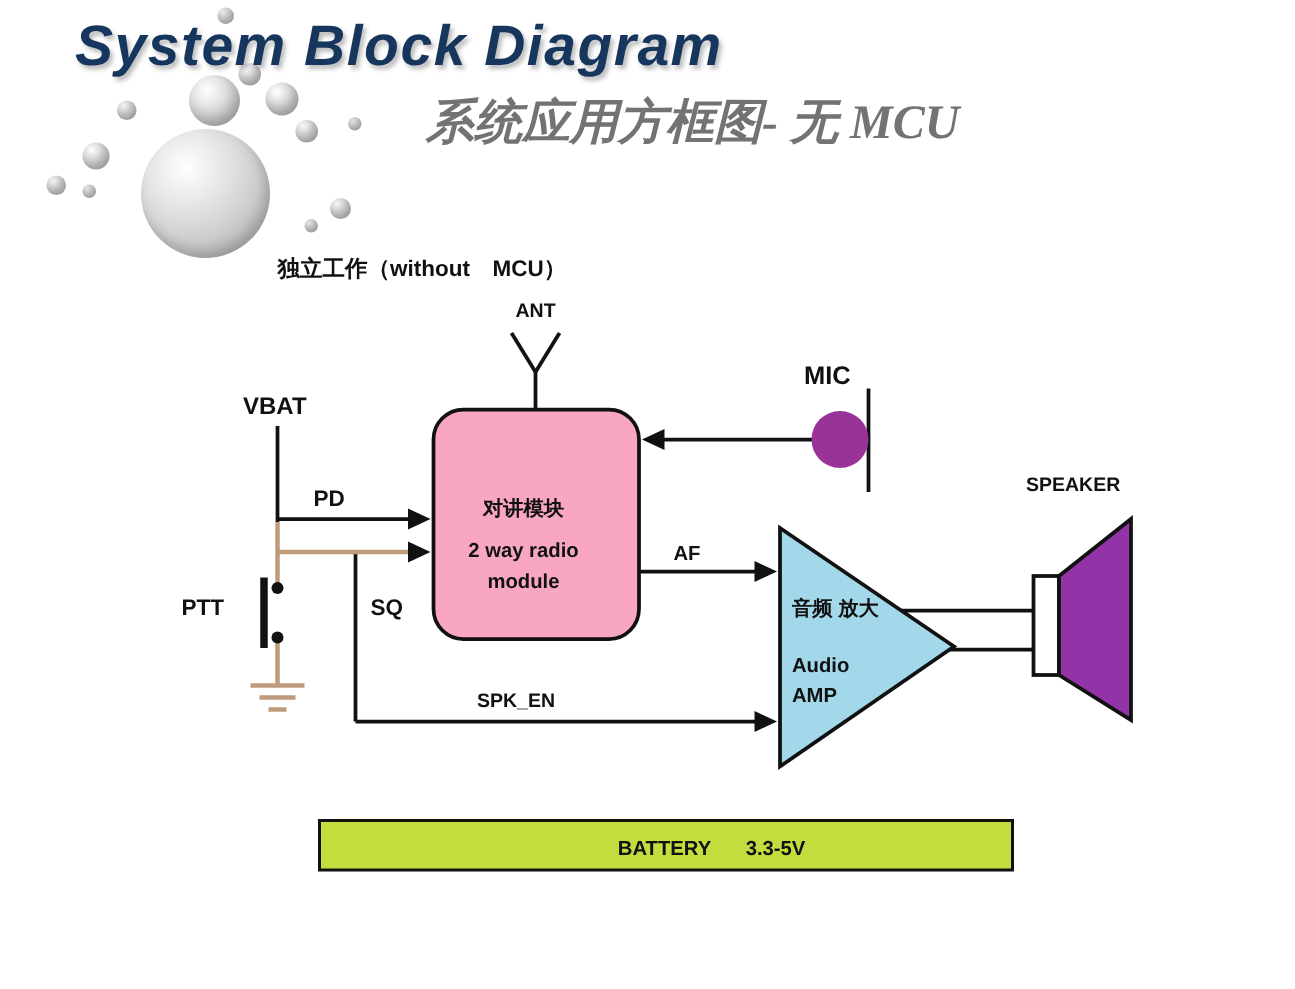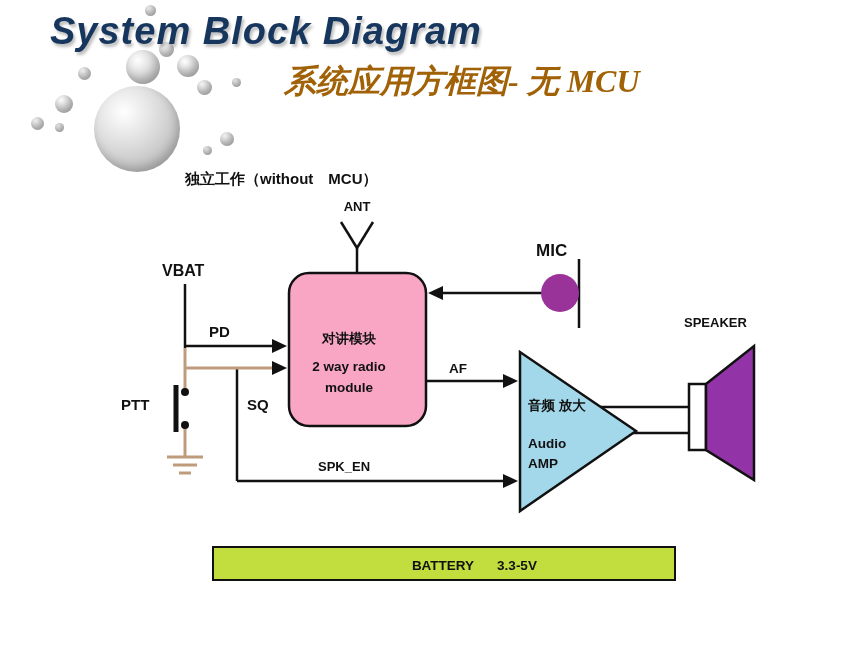--- a/index.html
+++ b/index.html
@@ -29,21 +29,21 @@
     text-shadow:2px 3px 3px rgba(110,110,110,0.45);
     white-space:nowrap;
   }
   .subtitle{
     position:absolute;
     left:284px;top:60px;
     font-family:"Liberation Serif",serif;
     font-size:32px;
     font-weight:bold;
     font-style:italic;
-    color:#a16207;
+    color:#737373;
     white-space:nowrap;
   }
   .mode-label{
     position:absolute;
     left:185px;top:170px;
     font-size:15px;
     font-weight:bold;
     color:#111111;
     white-space:nowrap;
   }

